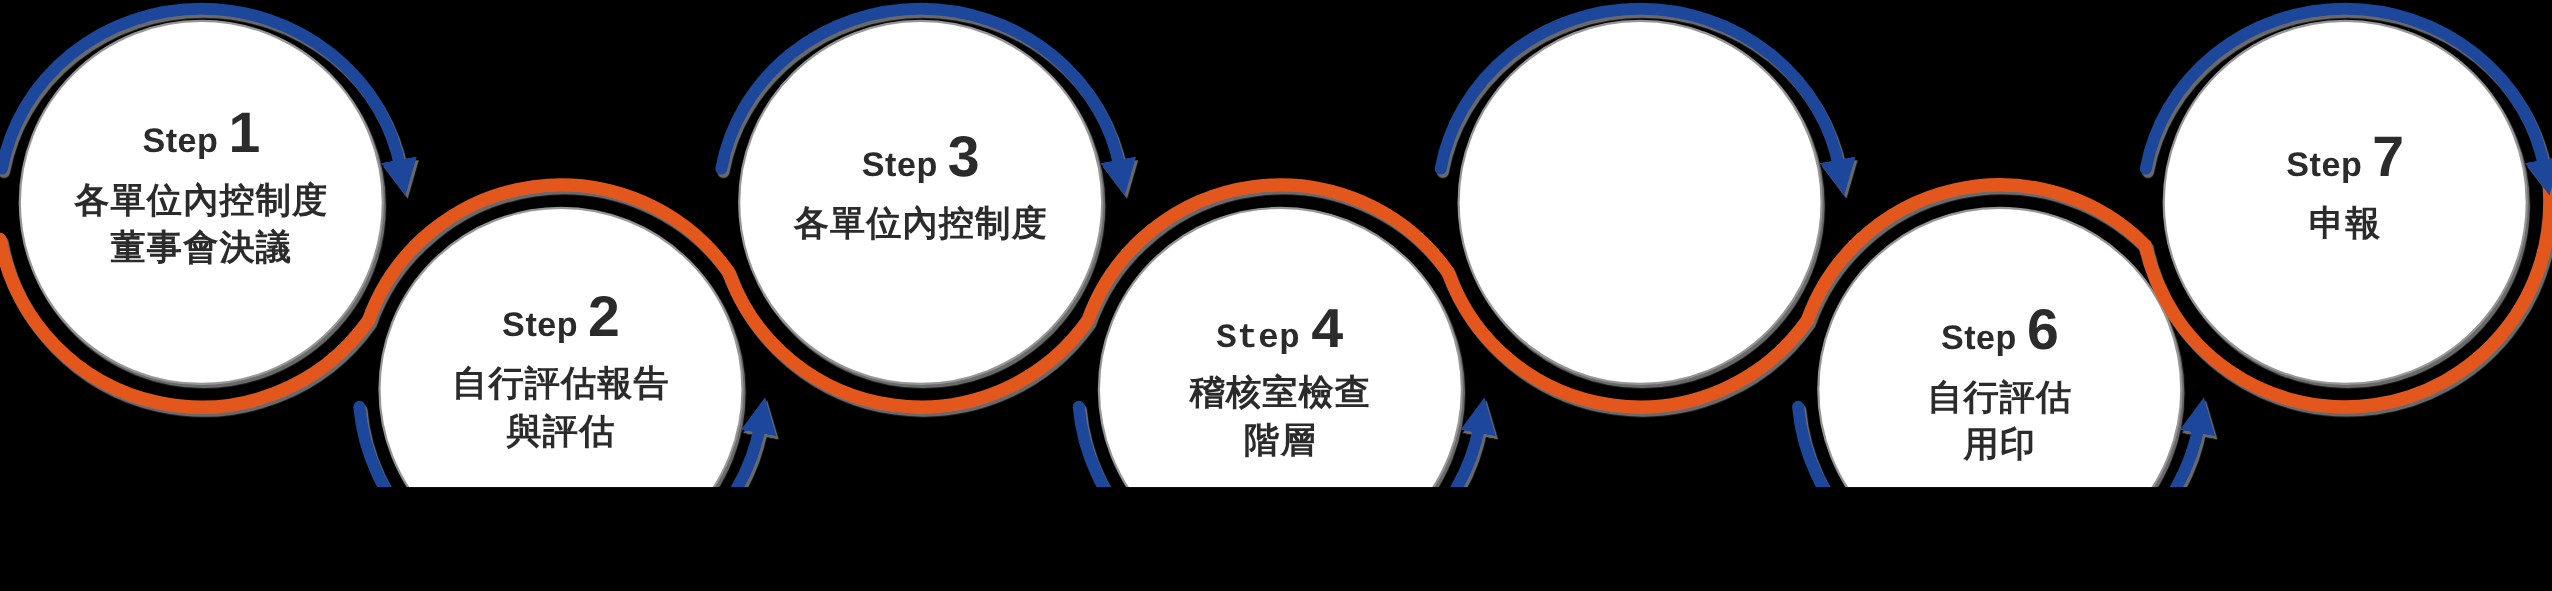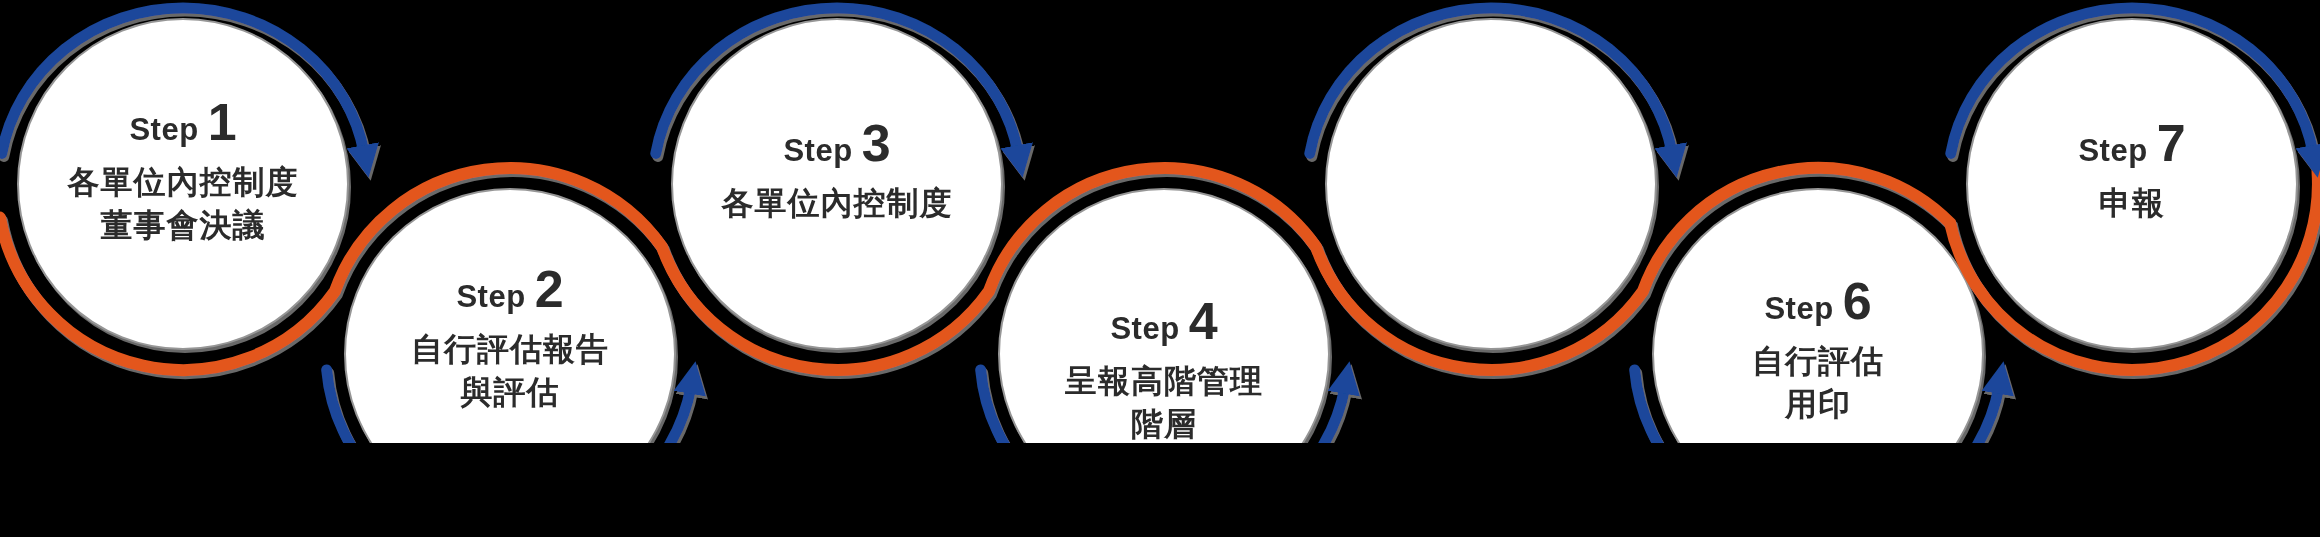--- a/index.html
+++ b/index.html
@@ -103,23 +103,23 @@
     <div class="step-line">自行評估報告</div>
     <div class="step-line">與評估</div>
   </div>
 
   <div class="step" style="left:837px; top:171px;">
     <div class="step-title"><span class="step-word">Step</span><span class="step-num">3</span></div>
     <div class="step-line">各單位內控制度</div>
     <div class="step-line"></div>
   </div>
 
-  <div class="step" style="left:1164px; top:370px;">
+  <div class="step" style="left:1164px; top:350px;font-family:Liberation Mono, monospace;">
     <div class="step-title"><span class="step-word">Step</span><span class="step-num">4</span></div>
-    <div class="step-line">呈報高階管理</div>
+    <div class="step-line">稽核室檢查</div>
     <div class="step-line">階層</div>
   </div>
 
 
   <div class="step" style="left:1818px; top:350px;">
     <div class="step-title"><span class="step-word">Step</span><span class="step-num">6</span></div>
     <div class="step-line">自行評估</div>
     <div class="step-line">用印</div>
   </div>
 

